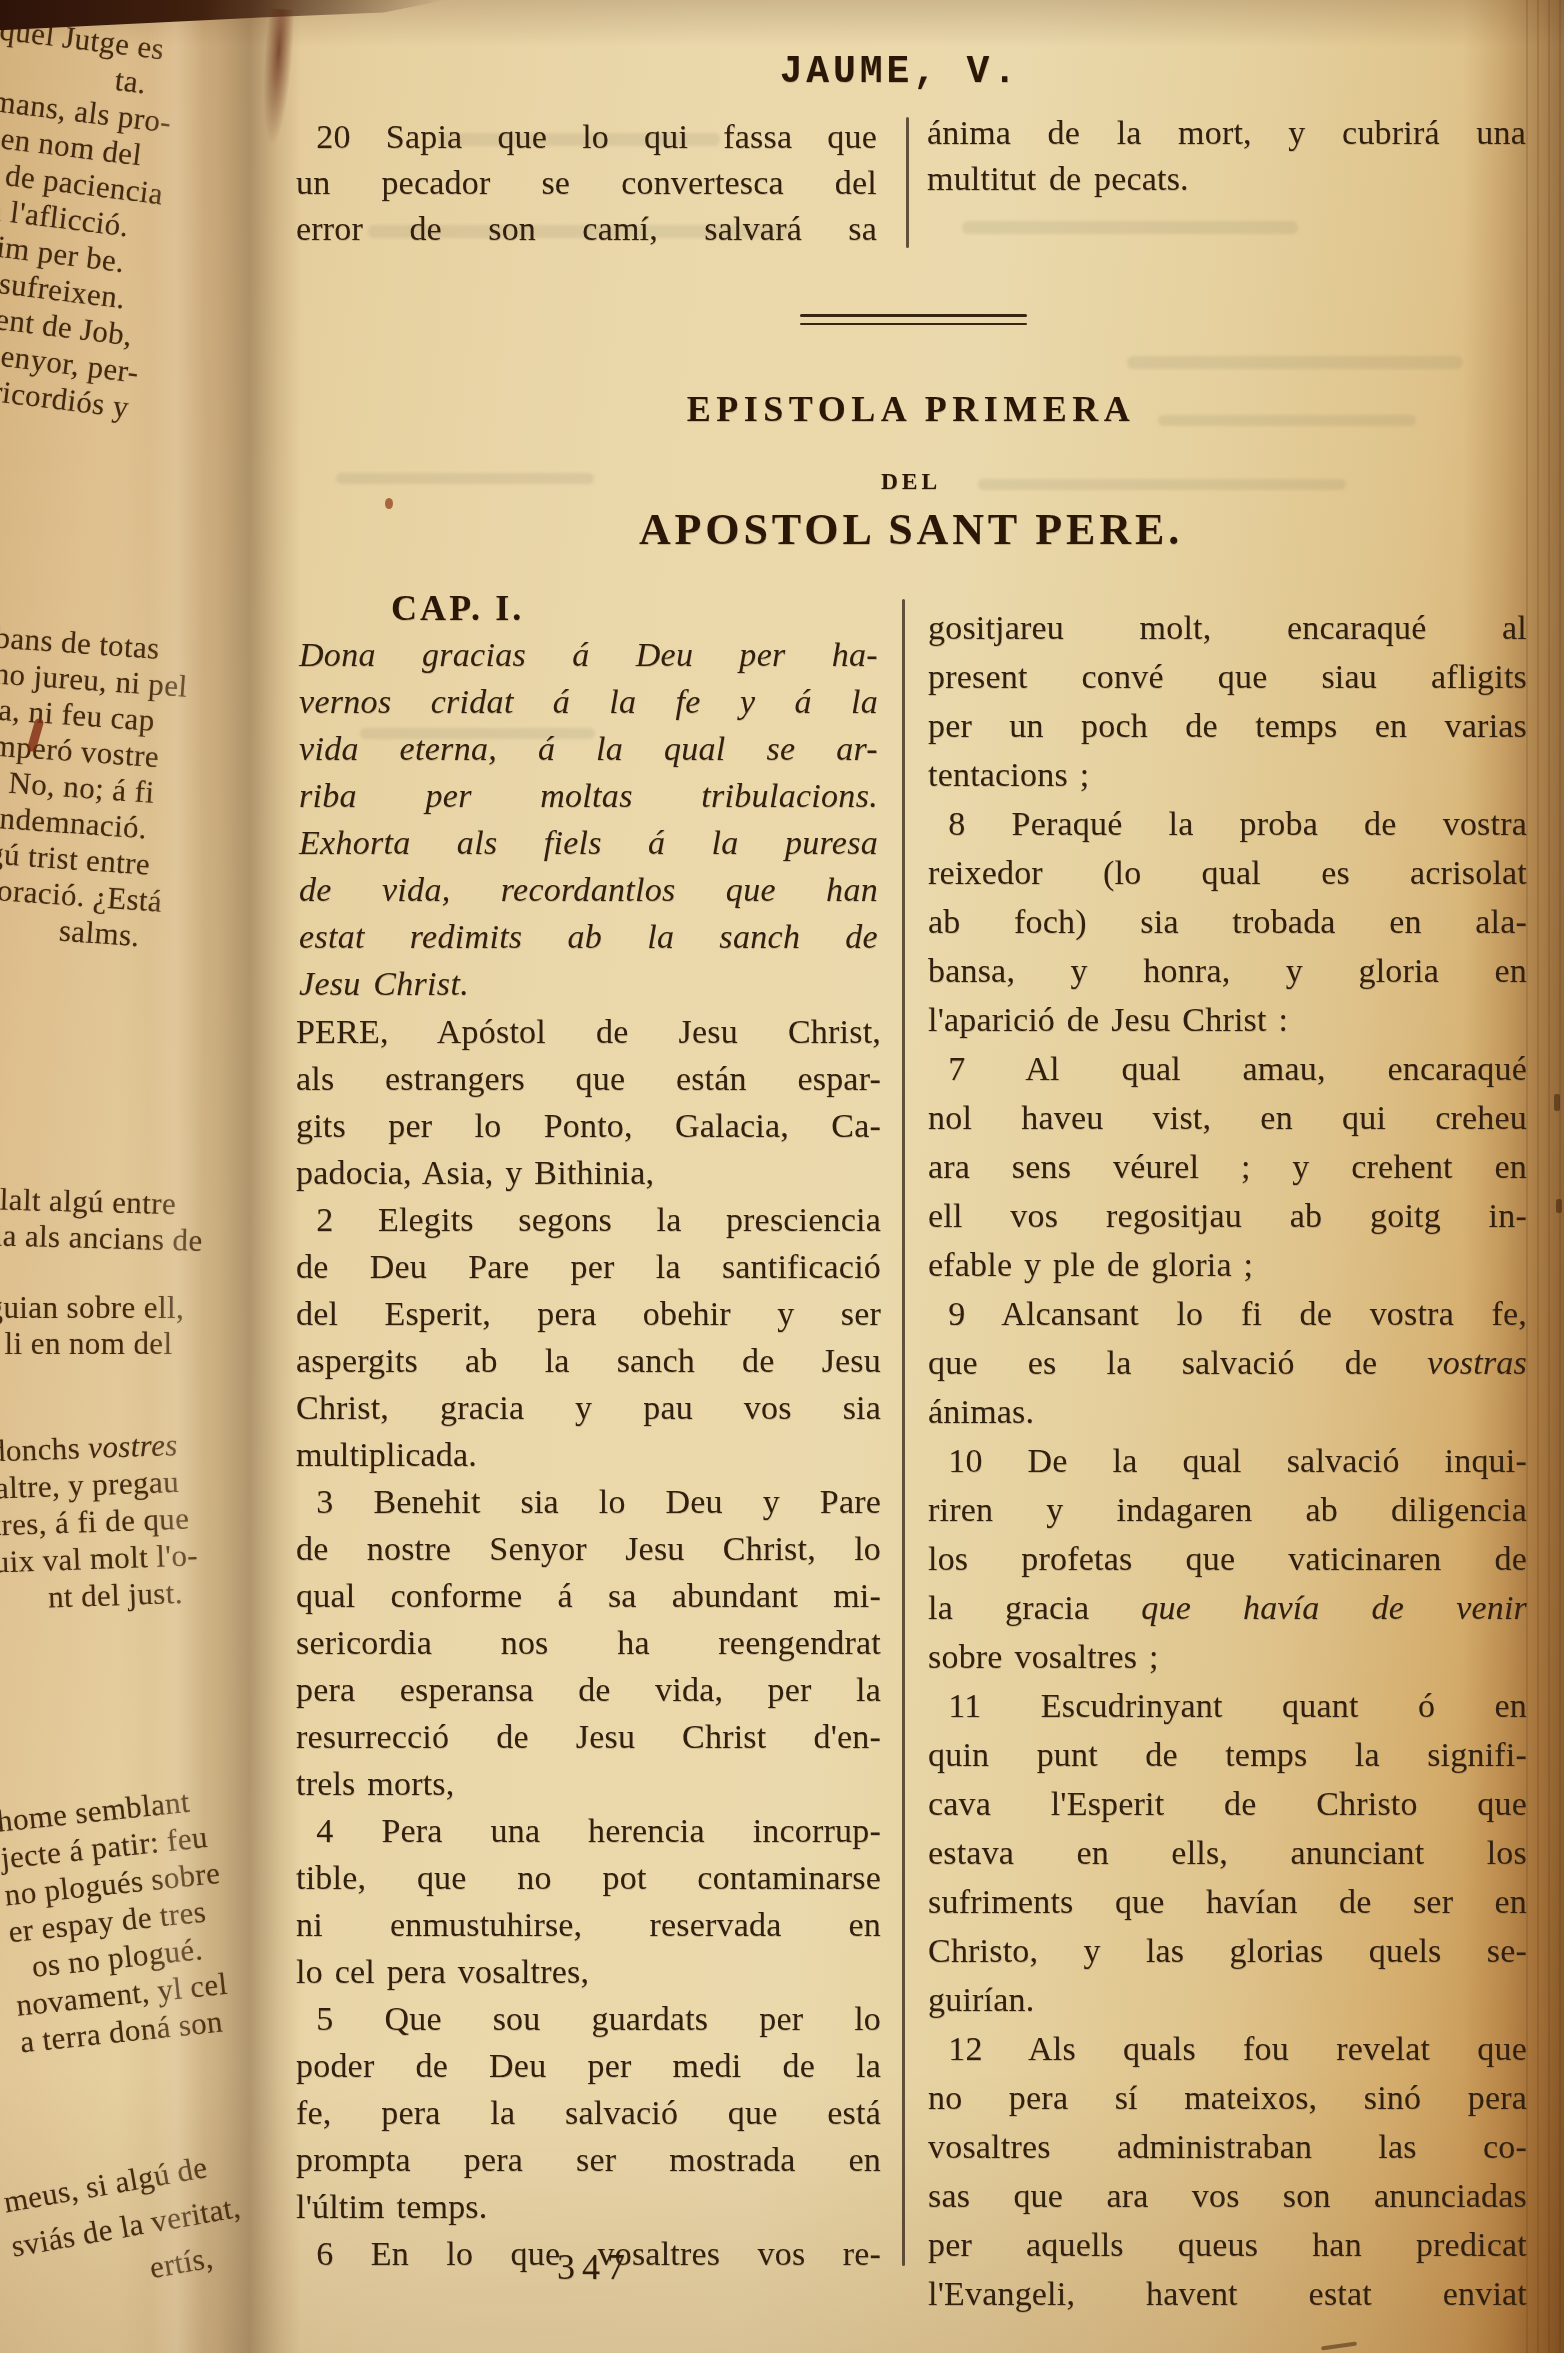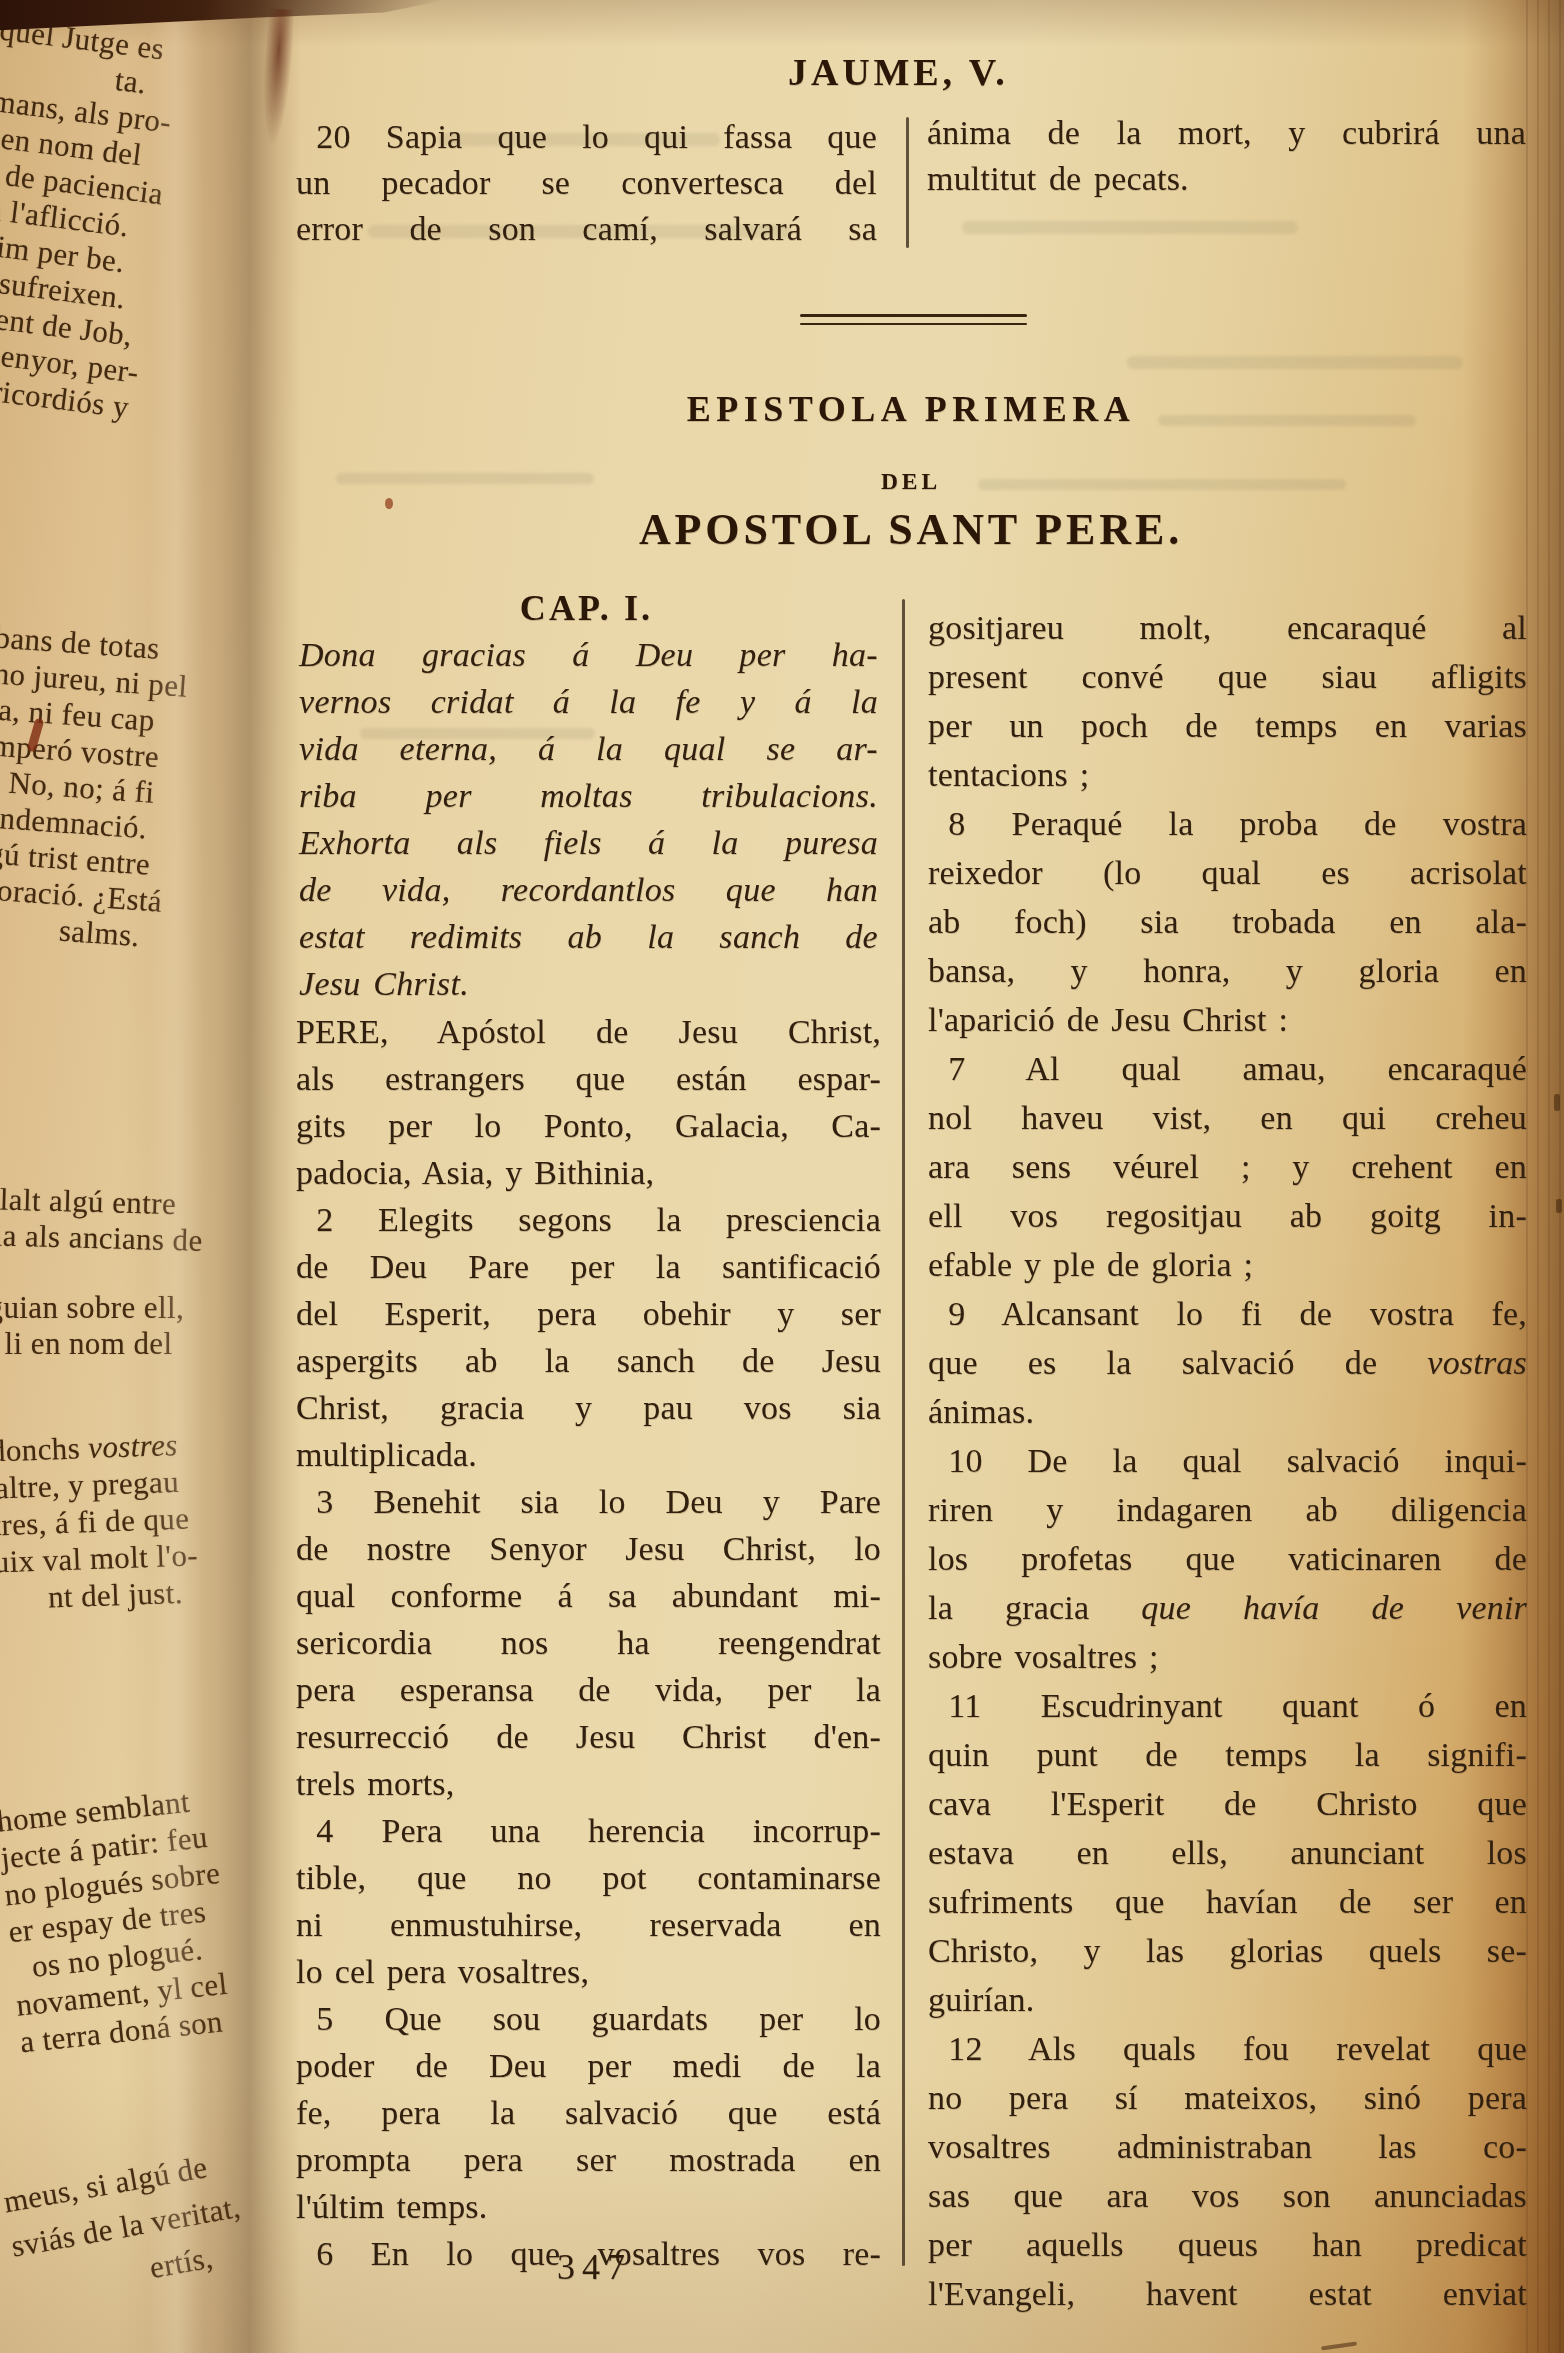--- a/index.html
+++ b/index.html
@@ -39,36 +39,36 @@
   .frag .line{text-align:right !important;white-space:nowrap;}
   .fg1{top:30px;  left:-23.5px;width:176px;transform:rotate(7deg);transform-origin:top right;}
   .fg2{top:631px; left:-19px;width:180px;transform:rotate(4deg);transform-origin:top right;}
   .fg3{top:1186px;left:-14px;width:184px;transform:rotate(1.5deg);transform-origin:top right;}
   .fg4{top:1290px;left:-12.5px;width:185px;transform:rotate(0deg);transform-origin:top right;}
   .fg5{top:1426px;left:-11px;width:188px;transform:rotate(-2deg);transform-origin:top right;line-height:37px;}
   .fg6{top:1783px;left:-6.3px; width:191px;transform:rotate(-6deg);transform-origin:top right;line-height:37px;}
   .fg7{top:2146px;left:-3.1px; width:196px;transform:rotate(-10deg);transform-origin:top right;line-height:45px;}
   
   .ink{text-shadow:0.4px 0.6px 0.5px rgba(110,80,45,0.28);}
-  .running-header{position:absolute;left:788px;top:50px;width:258px;text-align:left;
-    font-size:38px;font-weight:bold;letter-spacing:3.9px;color:#2b1708;}
+  .running-header{position:absolute;left:762px;top:50px;width:258px;text-align:right;
+    font-size:38px;font-weight:bold;letter-spacing:3.9px;color:#2b1708;font-family:Liberation Mono, monospace;}
   .tcol{position:absolute;font-size:34px;line-height:46px;word-spacing:3.9px;letter-spacing:0.2px;}
   .tcl{left:296px;top:114px;width:581px;}
   .tcr{left:927px;top:110px;width:599px;}
   .col-rule{position:absolute;background:rgba(45,28,14,0.72);border-radius:1.6px;}
   .rule-top{left:906px;top:117px;width:3.1px;height:131px;}
   .rule-main{left:902px;top:599px;width:3.1px;height:1667px;}
   .section-divider{position:absolute;left:800px;top:314px;width:227px;}
   .dl1{height:3.1px;background:#38250f;margin-bottom:5.5px;border-radius:1.6px;}
   .dl2{height:2.3px;background:#38250f;border-radius:1.6px;}
   .title-line{position:absolute;left:520px;width:782px;text-align:center;font-weight:bold;color:#2b1708;}
   .t1{top:388px;font-size:36px;letter-spacing:5.5px;}
   .t2{top:468px;font-size:23.5px;letter-spacing:3.9px;}
   .t3{top:504px;font-size:44px;letter-spacing:3.9px;}
-  .cap-heading{position:absolute;left:391px;top:587px;width:391px;text-align:center;
+  .cap-heading{position:absolute;left:391px;top:587px;width:391px;
     font-size:36px;font-weight:bold;letter-spacing:3.1px;color:#2b1708;}
   .summary{position:absolute;left:299px;top:631px;width:579px;font-style:italic;
     font-size:34px;line-height:47px;word-spacing:3.9px;letter-spacing:0.3px;}
   .summary .line{text-align:justify;text-align-last:justify;}
   .summary .line:last-child{text-align-last:left;}
   .bodycol{position:absolute;font-size:34px;word-spacing:3.1px;letter-spacing:0.2px;}
   .col-left{left:296px;top:1008px;width:585px;line-height:47px;}
   .col-right{left:928px;top:603px;width:599px;line-height:49px;}
   .line{min-height:1em;}
   .line.just{text-align:justify;text-align-last:justify;-moz-text-align-last:justify;text-justify:inter-word;}

